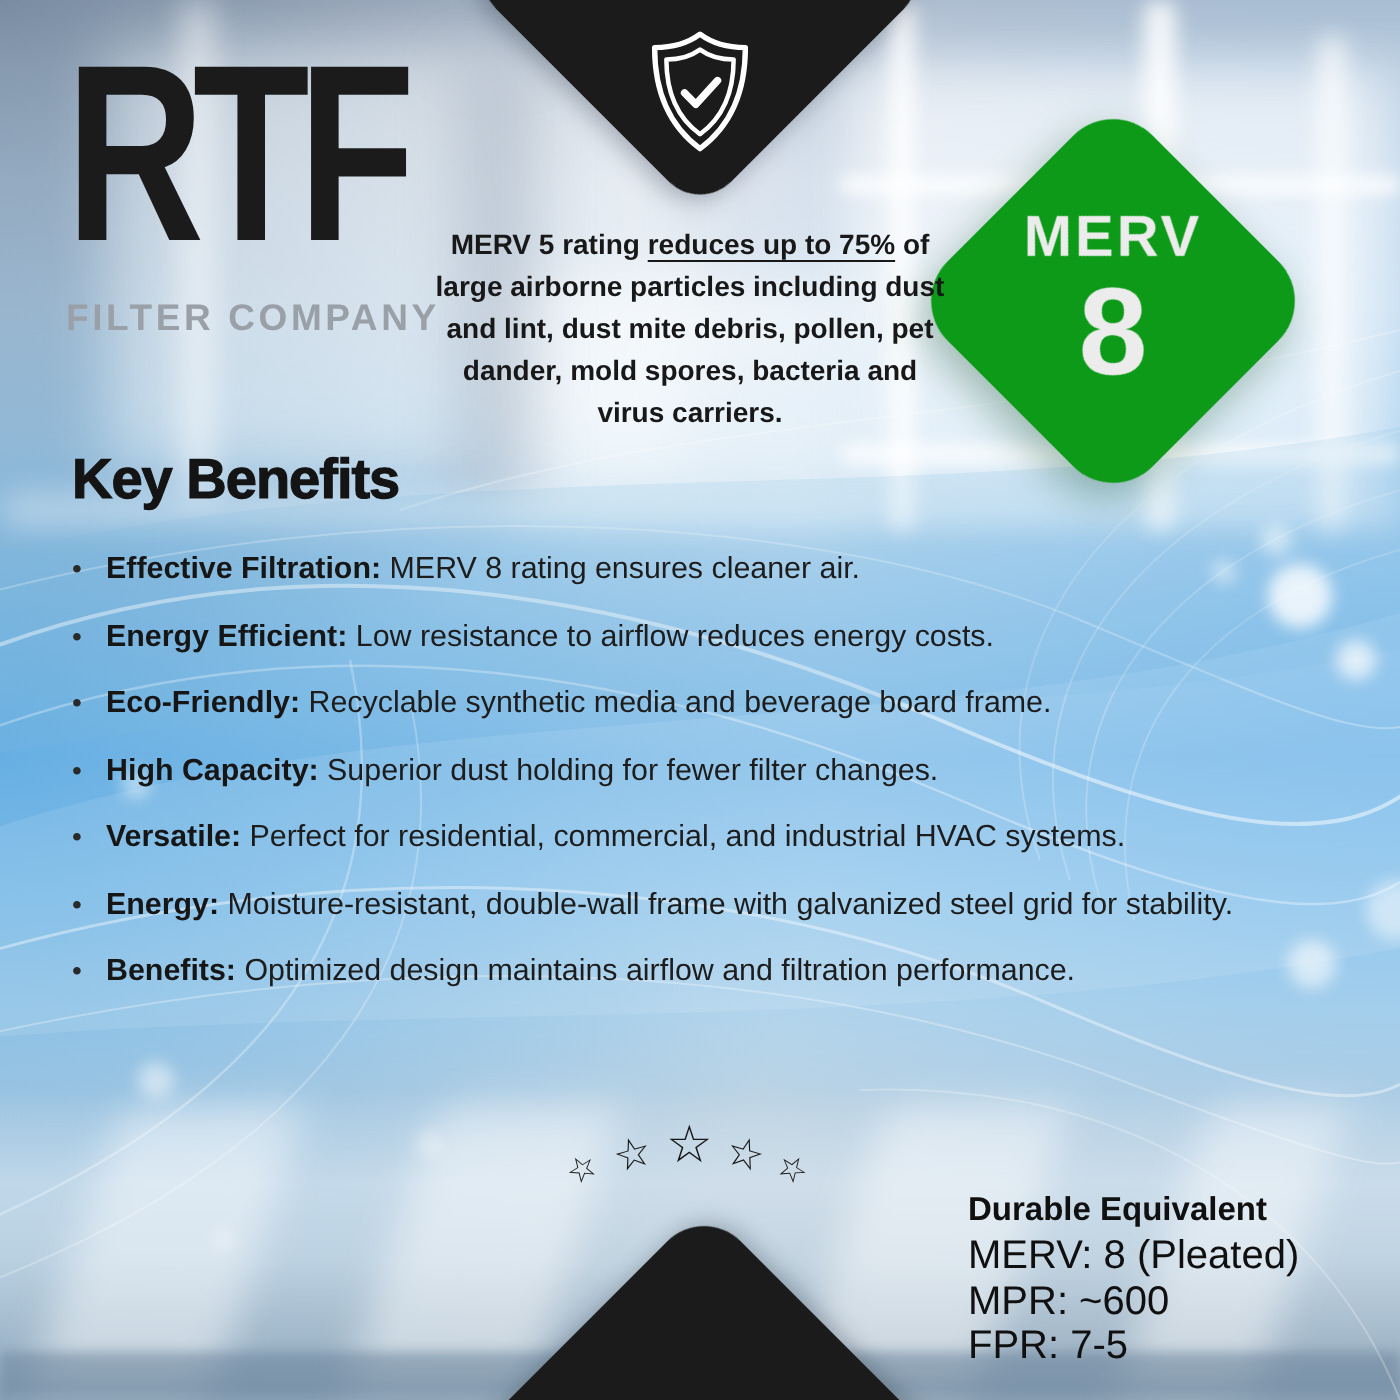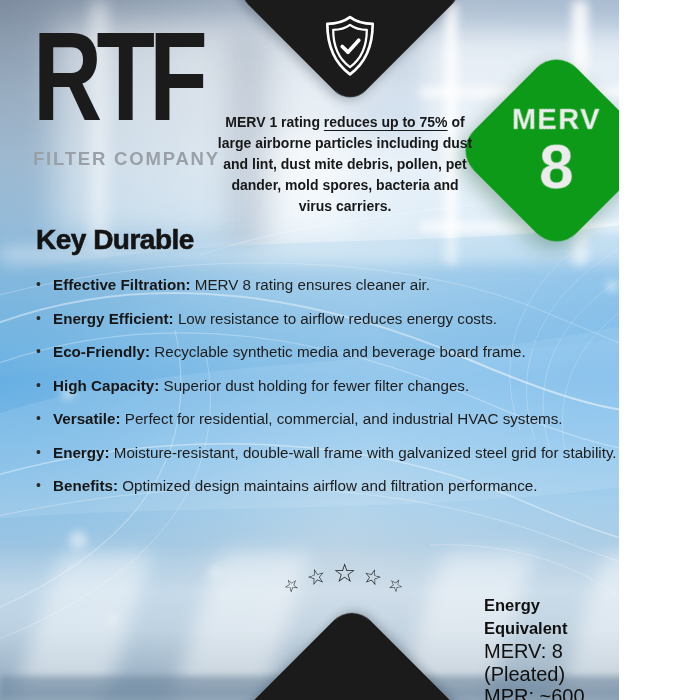--- a/index.html
+++ b/index.html
@@ -1,19 +1,19 @@
 <!DOCTYPE html>
 <html><head>
 <meta charset="utf-8">
 <style>
   * { margin:0; padding:0; box-sizing:border-box; }
   html,body { width:700px; height:700px; }
   body { font-family:"Liberation Sans","DejaVu Sans",sans-serif; overflow:hidden; }
 
-  .canvas { position:relative; width:619px; height:700px; overflow:hidden; background:#cfe0ee; }
+  .canvas { position:relative; width:700px; height:700px; overflow:hidden; background:#cfe0ee; }
 
   
   .bg-base { position:absolute; inset:0; z-index:0;
     background:linear-gradient(180deg,
       #aebdcf 0%, #c8d3e0 5%, #dbe3ed 13%, #e0e9f2 22%,
       #cfe2f0 32%, #a9d0ec 44%, #8fc4ea 54%, #a3d0ef 64%,
       #b5d6ec 72%, #bdd2e2 80%, #b4c8d8 88%, #9db2c3 96%, #93a8ba 100%);
   }
   .shade-tl { position:absolute; inset:0; z-index:0;
     background:radial-gradient(circle at 0% 0%, rgba(84,99,120,.55), rgba(84,99,120,0) 38%); }
@@ -174,50 +174,50 @@
         <path d="M30 10.5 C34.5 13.8 40.5 15.3 46.3 15.3 C46.3 29 42.5 42.5 30 51.5 C17.5 42.5 13.7 29 13.7 15.3 C19.5 15.3 25.5 13.8 30 10.5 Z" stroke="#ffffff" stroke-width="2.2" stroke-linejoin="round"></path>
         <path d="M22.5 31.5 L28 37 L38.5 25.5" stroke="#ffffff" stroke-width="3.6" stroke-linecap="round" stroke-linejoin="round"></path>
       </svg>
     </div>
 
     <div class="logo">
       <div class="logo-text">RTF</div>
       <div class="logo-sub">FILTER COMPANY</div>
     </div>
 
-    <p class="merv-note"><span>MERV 1 rating </span><span class="u">reduces up to 75%</span><span> of large airborne particles including dust and lint, dust mite debris, pollen, pet dander, mold spores, bacteria and virus carriers.</span></p>
+    <p class="merv-note"><span>MERV 5 rating </span><span class="u">reduces up to 75%</span><span> of large airborne particles including dust and lint, dust mite debris, pollen, pet dander, mold spores, bacteria and virus carriers.</span></p>
 
     <div class="merv-badge">
       <div class="merv-badge-inner">
         <div class="merv-badge-label">MERV</div>
         <div class="merv-badge-value">8</div>
       </div>
     </div>
 
-    <h2 class="kb-title">Key Durable</h2>
+    <h2 class="kb-title">Key Benefits</h2>
     <ul class="kb-list">
       <li><span class="kb-label">Effective Filtration:</span><span> MERV 8 rating ensures cleaner air.</span></li>
       <li><span class="kb-label">Energy Efficient:</span><span> Low resistance to airflow reduces energy costs.</span></li>
       <li><span class="kb-label">Eco-Friendly:</span><span> Recyclable synthetic media and beverage board frame.</span></li>
       <li><span class="kb-label">High Capacity:</span><span> Superior dust holding for fewer filter changes.</span></li>
       <li><span class="kb-label">Versatile:</span><span> Perfect for residential, commercial, and industrial HVAC systems.</span></li>
       <li><span class="kb-label">Energy:</span><span> Moisture-resistant, double-wall frame with galvanized steel grid for stability.</span></li>
       <li><span class="kb-label">Benefits:</span><span> Optimized design maintains airflow and filtration performance.</span></li>
     </ul>
 
     <div class="stars">
       <span>☆</span>
       <span>☆</span>
       <span>☆</span>
       <span>☆</span>
       <span>☆</span>
     </div>
 
     <div class="rating">
-      <div class="rating-title">Energy Equivalent</div>
+      <div class="rating-title">Durable Equivalent</div>
       <div class="rating-row">MERV: 8 (Pleated)</div>
       <div class="rating-row">MPR: ~600</div>
       <div class="rating-row">FPR: 7-5</div>
     </div>
 
   </div>
 
   <div class="bottom-ribbon"></div>
 
 </div>

